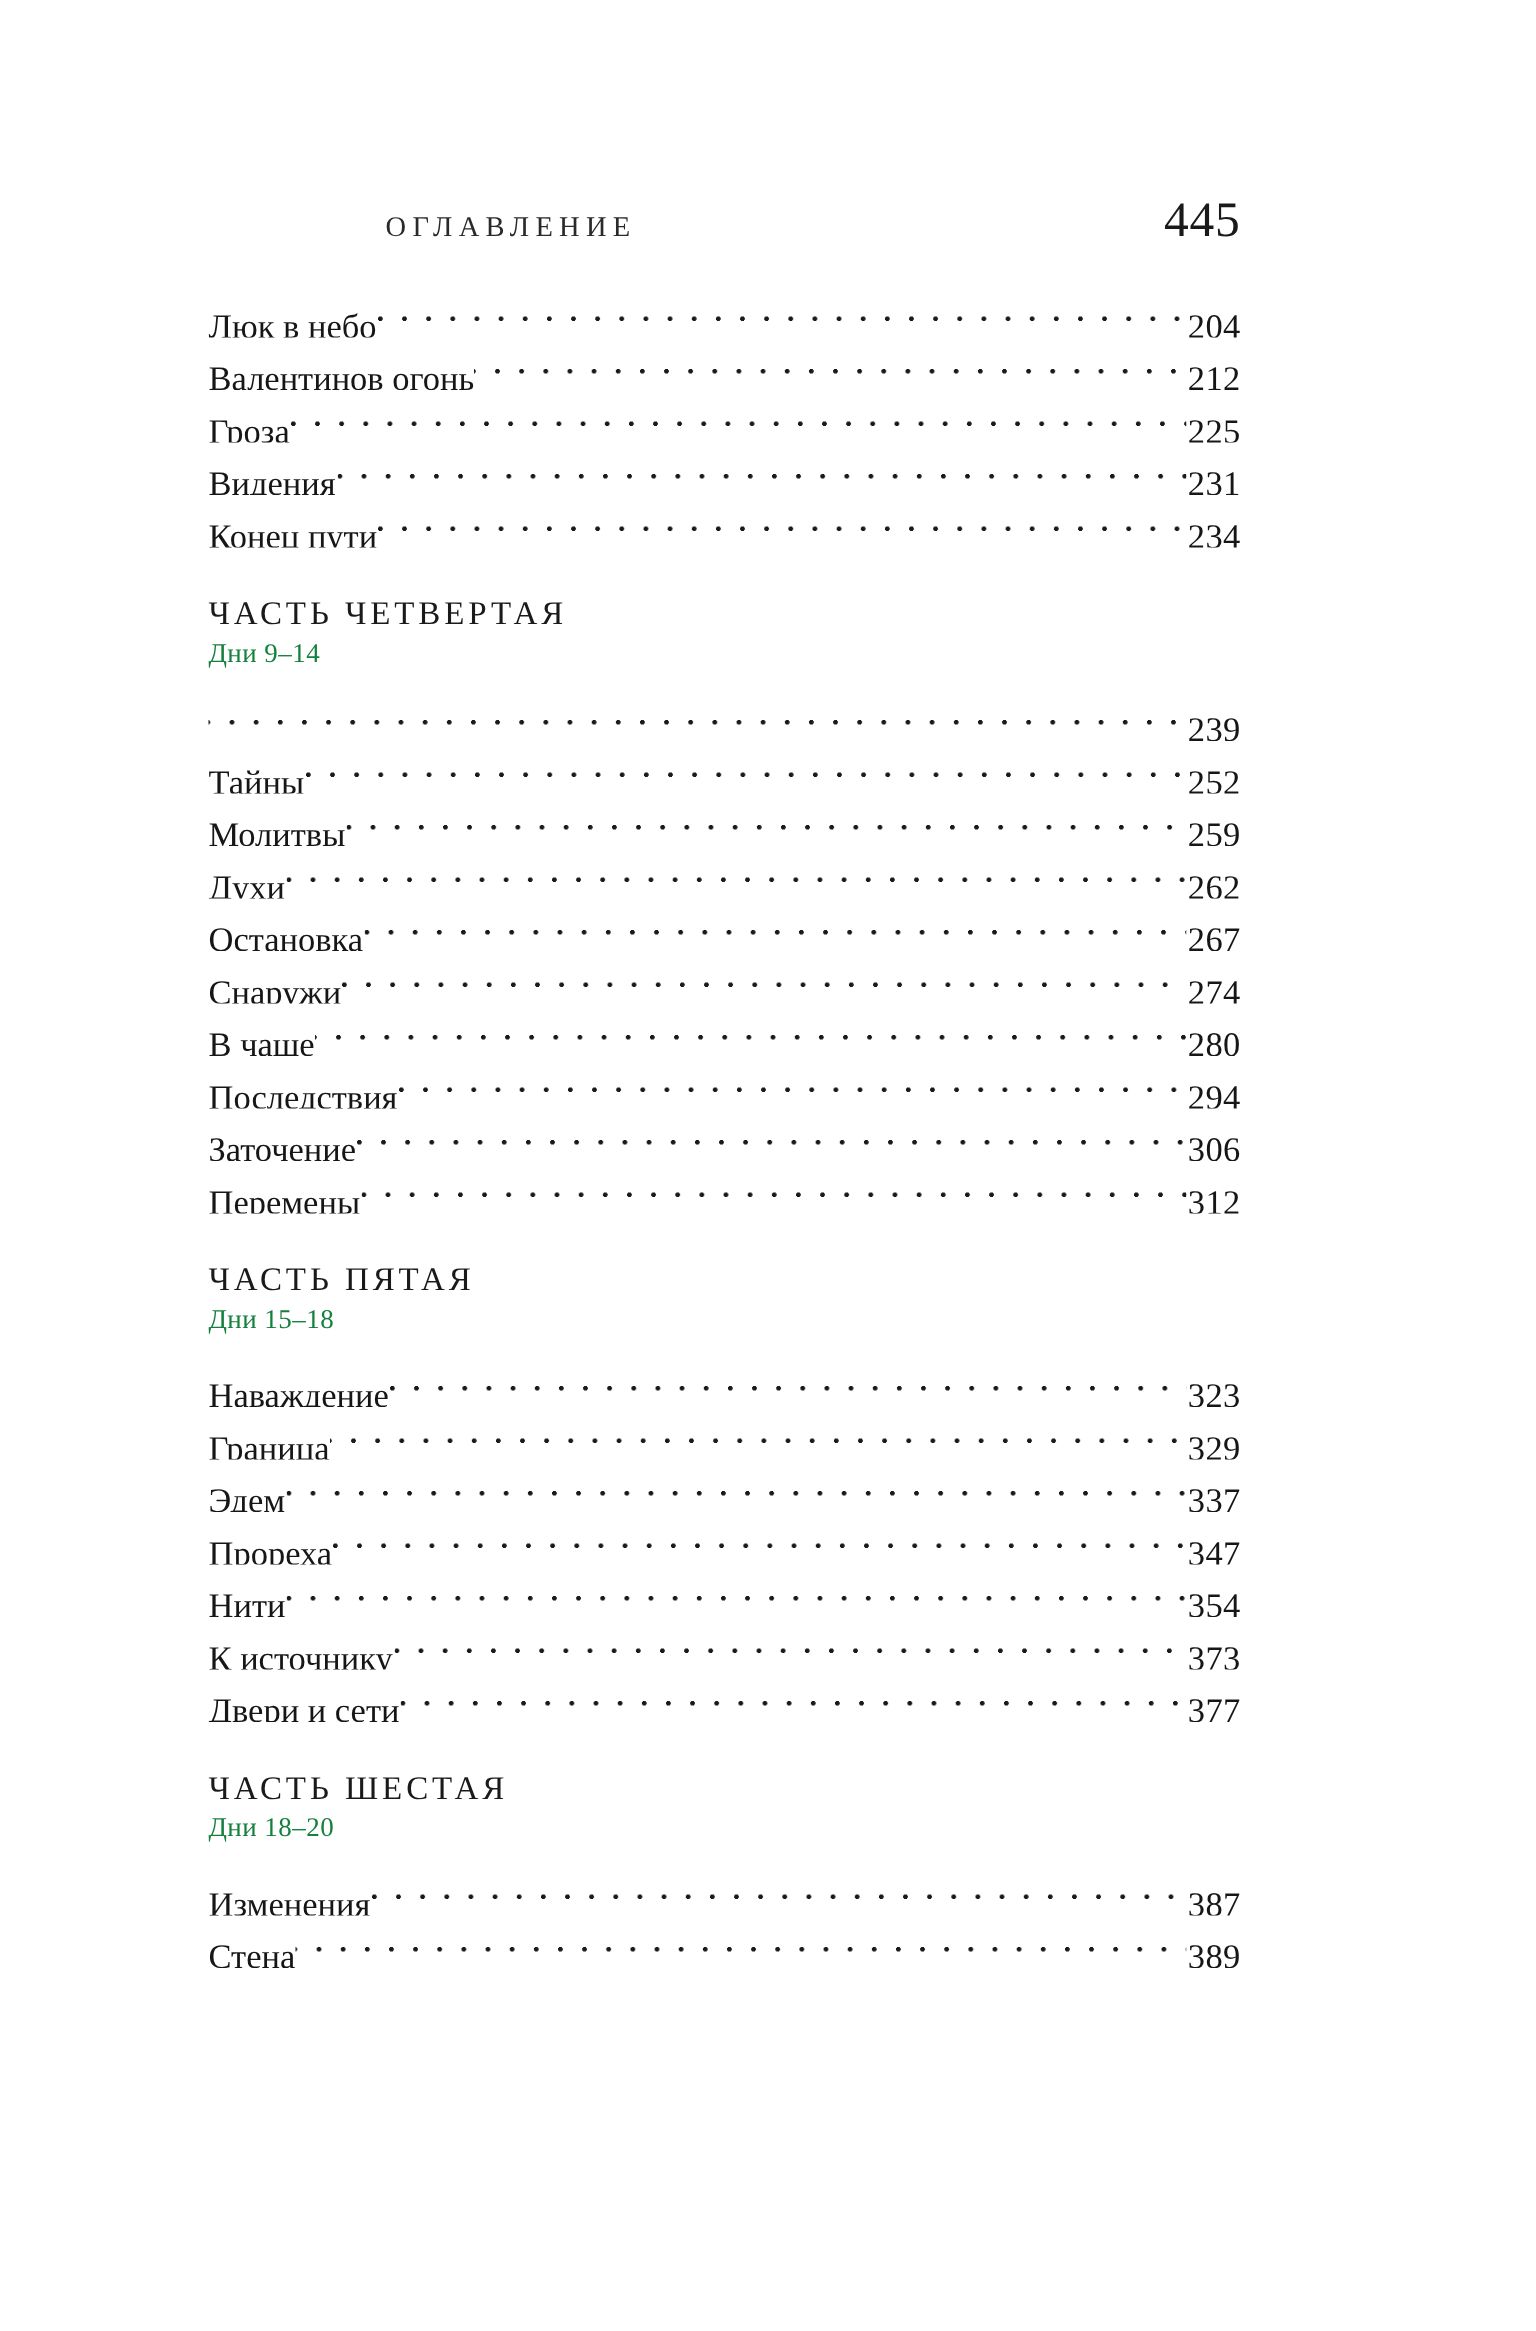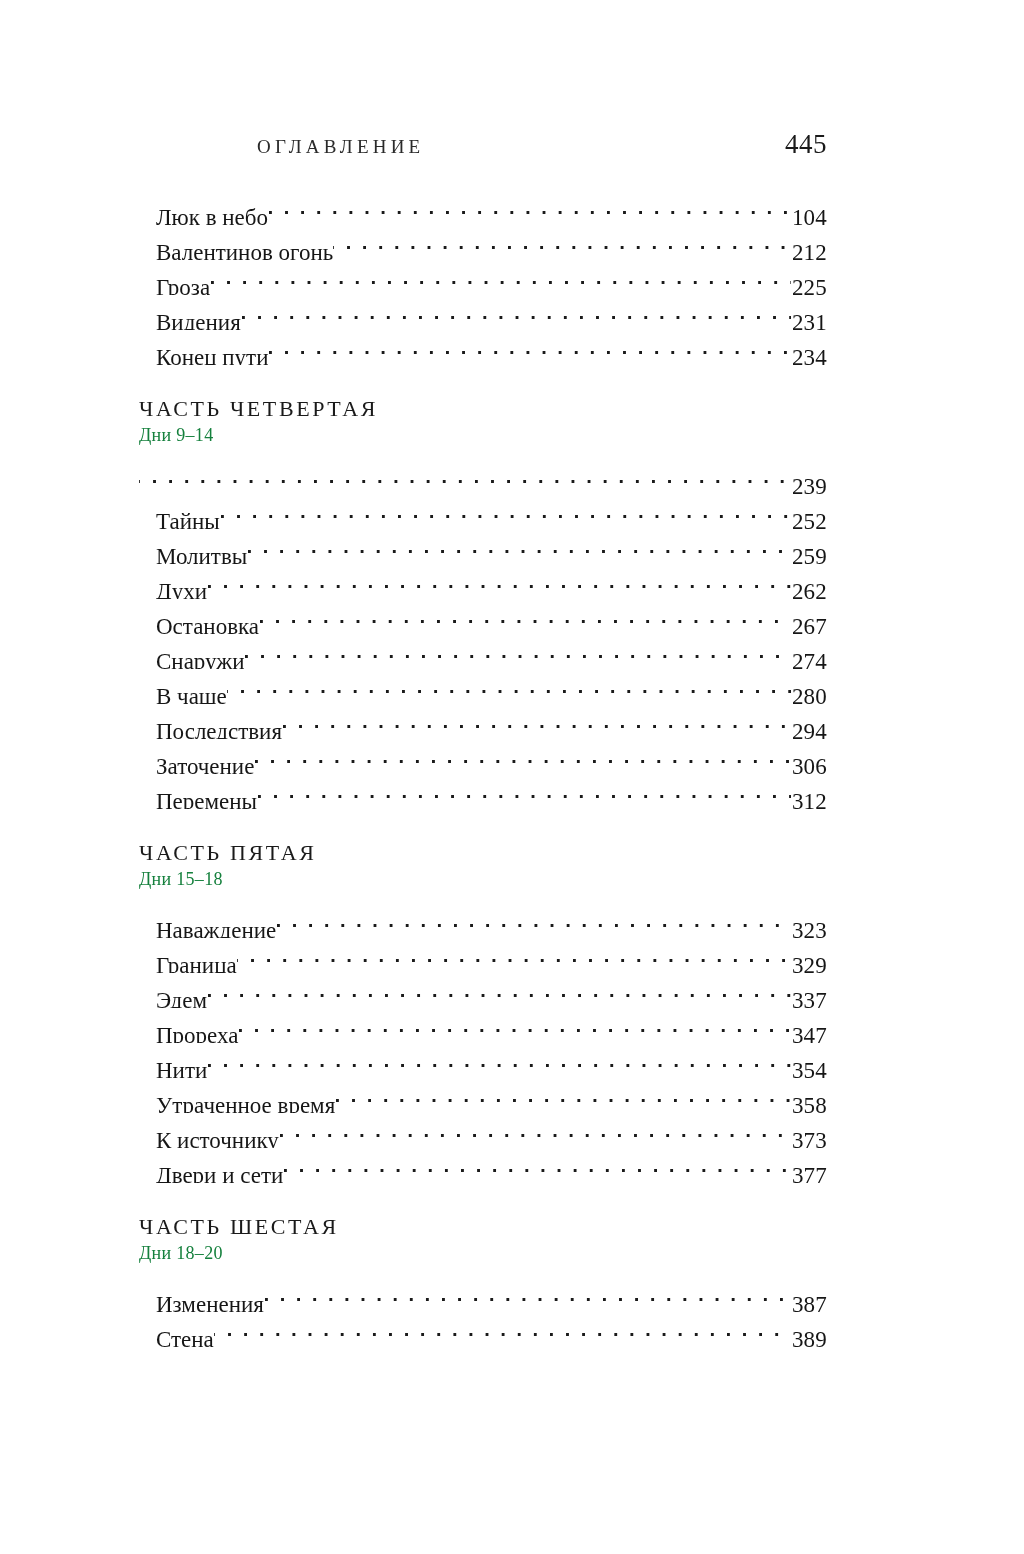--- a/index.html
+++ b/index.html
@@ -38,21 +38,21 @@
   }
   .running-head-title {
     font-size: 19px;
     letter-spacing: 4.2px;
     text-transform: uppercase;
     color: #2a2a2a;
     white-space: nowrap;
     margin-left: 118px;
   }
   .folio {
-    font-size: 27px;
+    font-size: 33px;
     line-height: 1;
     color: #1a1a1a;
     letter-spacing: 0.5px;
     white-space: nowrap;
   }
 
   
   .toc {
     position: absolute;
     top: 190px;
@@ -95,21 +95,20 @@
     width: 100%;
     height: 35px;
     font-size: 23px;
     line-height: 35px;
     color: #161616;
     overflow: hidden;
   }
   .entry-title {
     white-space: nowrap;
     flex: 0 0 auto;
-    margin-left: 17px;
   }
   .entry-leader {
     flex: 1 1 auto;
     position: relative;
     height: 35px;
     overflow: hidden;
     margin: 0 1px;
   }
   .entry-leader::before {
     content: "";
@@ -141,21 +140,21 @@
   <div class="running-head">
     <span class="running-head-title">ОГЛАВЛЕНИЕ</span>
     <span class="folio">445</span>
   </div>
 
   <div class="toc">
       <div class="toc-group">
         <div class="toc-entry">
           <span class="entry-title">Люк в небо</span>
           <span class="entry-leader"></span>
-          <span class="entry-page">104</span>
+          <span class="entry-page">204</span>
         </div>
         <div class="toc-entry tight">
           <span class="entry-title">Валентинов огонь</span>
           <span class="entry-leader"></span>
           <span class="entry-page">212</span>
         </div>
         <div class="toc-entry">
           <span class="entry-title">Гроза</span>
           <span class="entry-leader"></span>
           <span class="entry-page">225</span>
@@ -250,25 +249,20 @@
           <span class="entry-title">Прореха</span>
           <span class="entry-leader"></span>
           <span class="entry-page">347</span>
         </div>
         <div class="toc-entry">
           <span class="entry-title">Нити</span>
           <span class="entry-leader"></span>
           <span class="entry-page">354</span>
         </div>
         <div class="toc-entry">
-          <span class="entry-title">Утраченное время</span>
-          <span class="entry-leader"></span>
-          <span class="entry-page">358</span>
-        </div>
-        <div class="toc-entry">
           <span class="entry-title">К источнику</span>
           <span class="entry-leader"></span>
           <span class="entry-page">373</span>
         </div>
         <div class="toc-entry">
           <span class="entry-title">Двери и сети</span>
           <span class="entry-leader"></span>
           <span class="entry-page">377</span>
         </div>
       </div>

